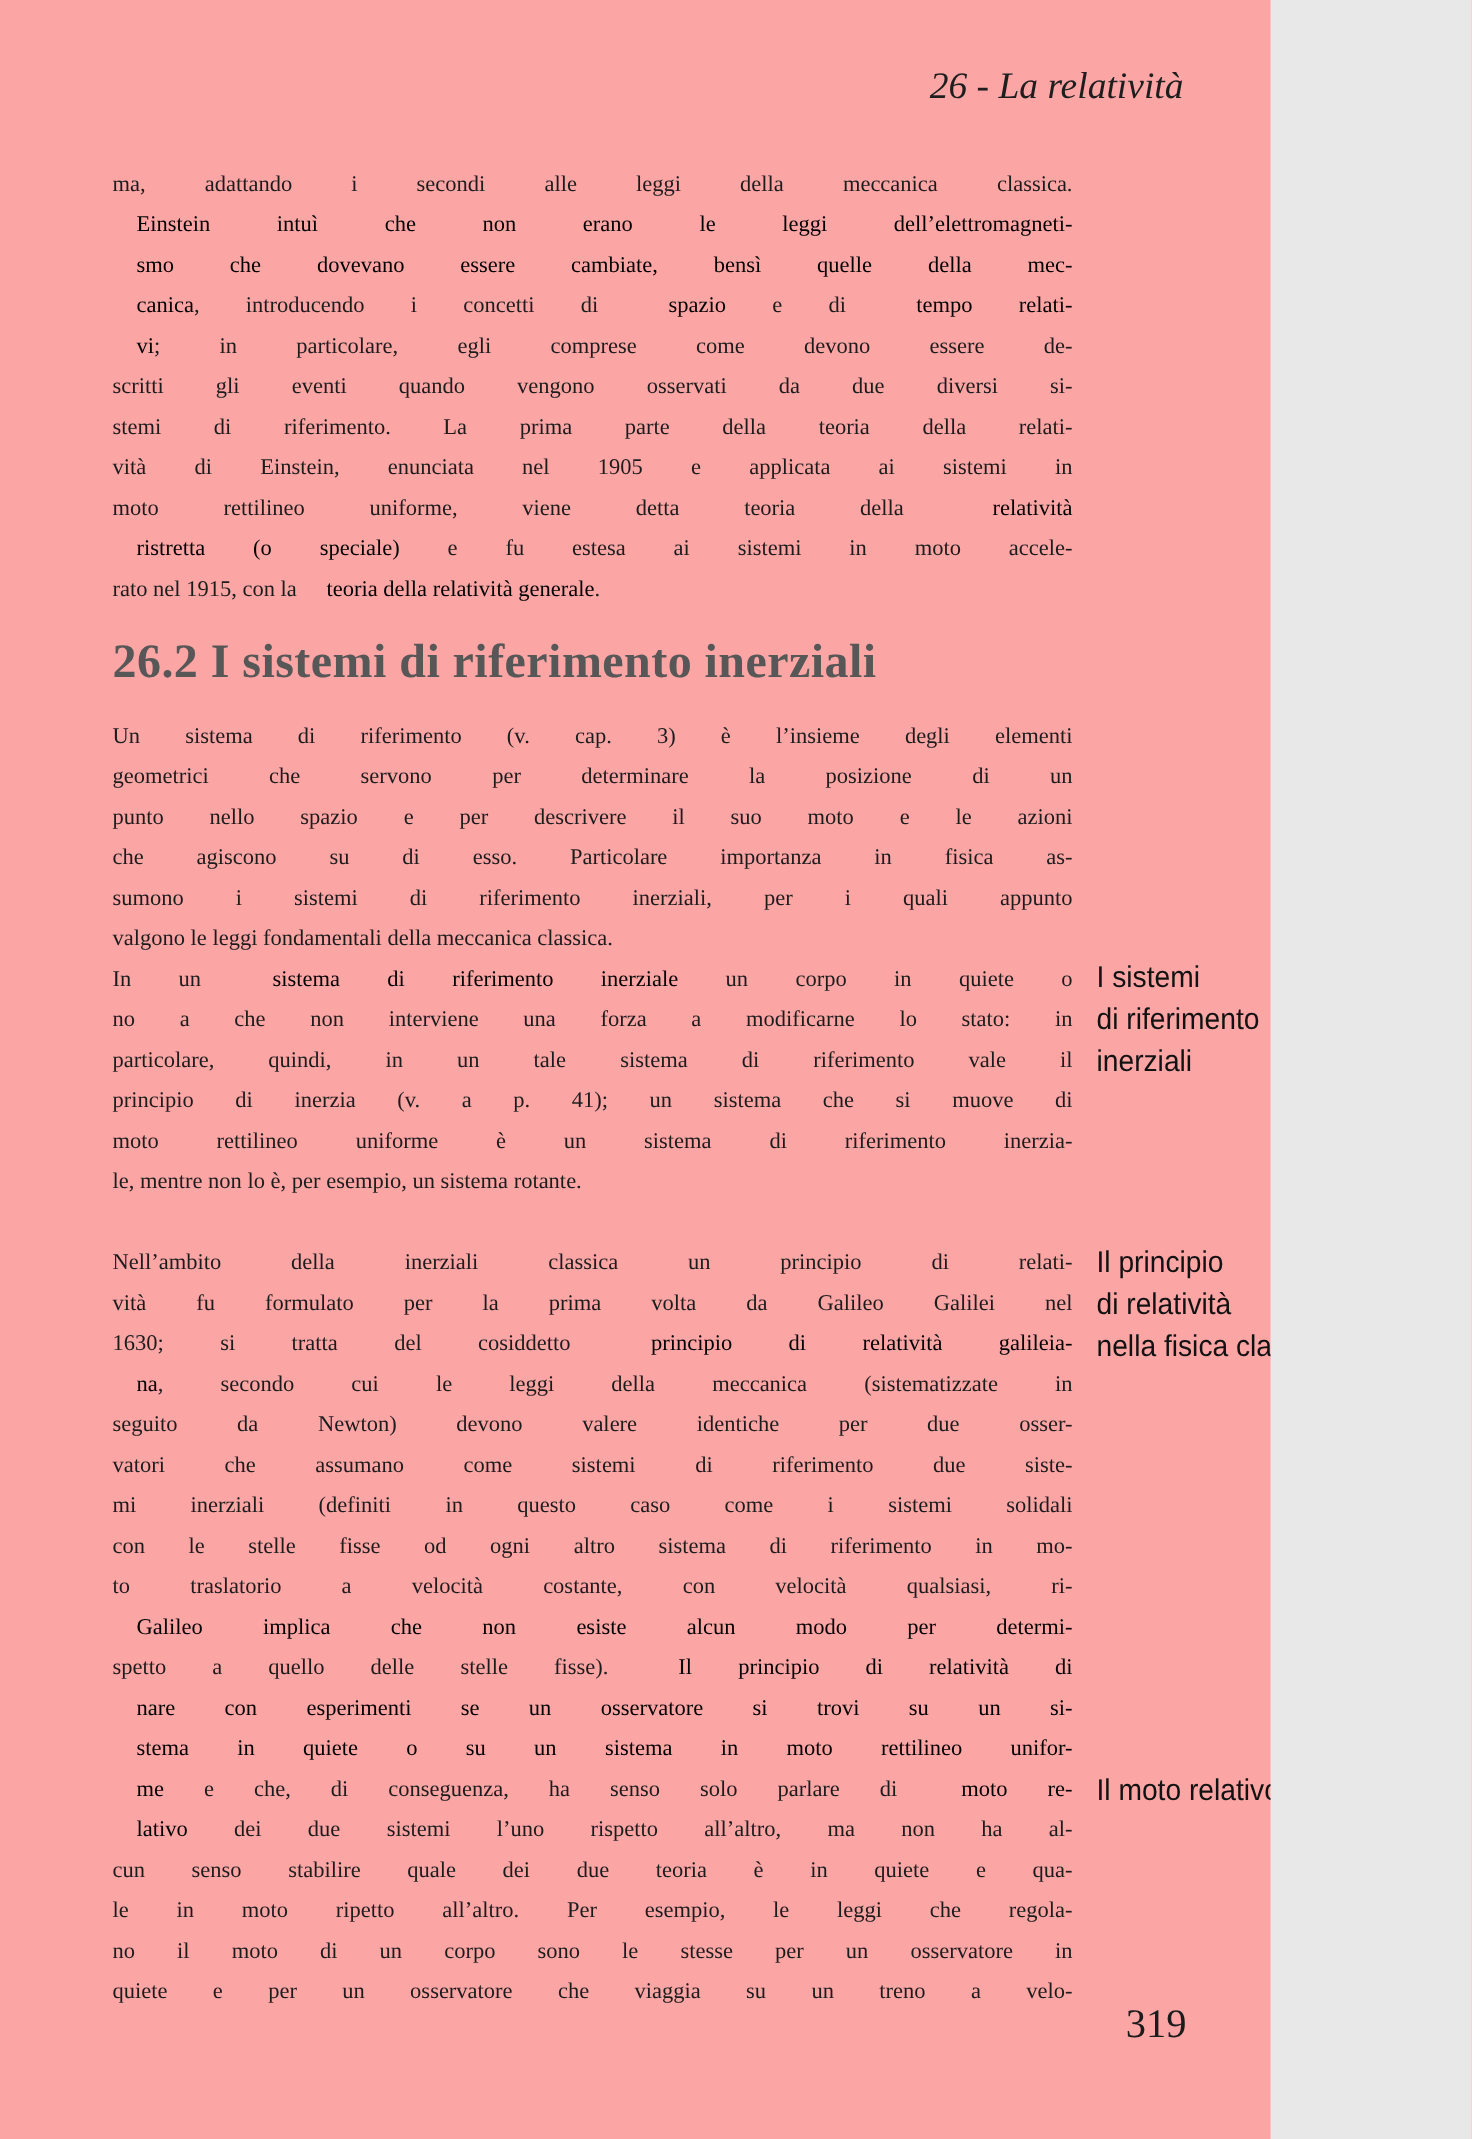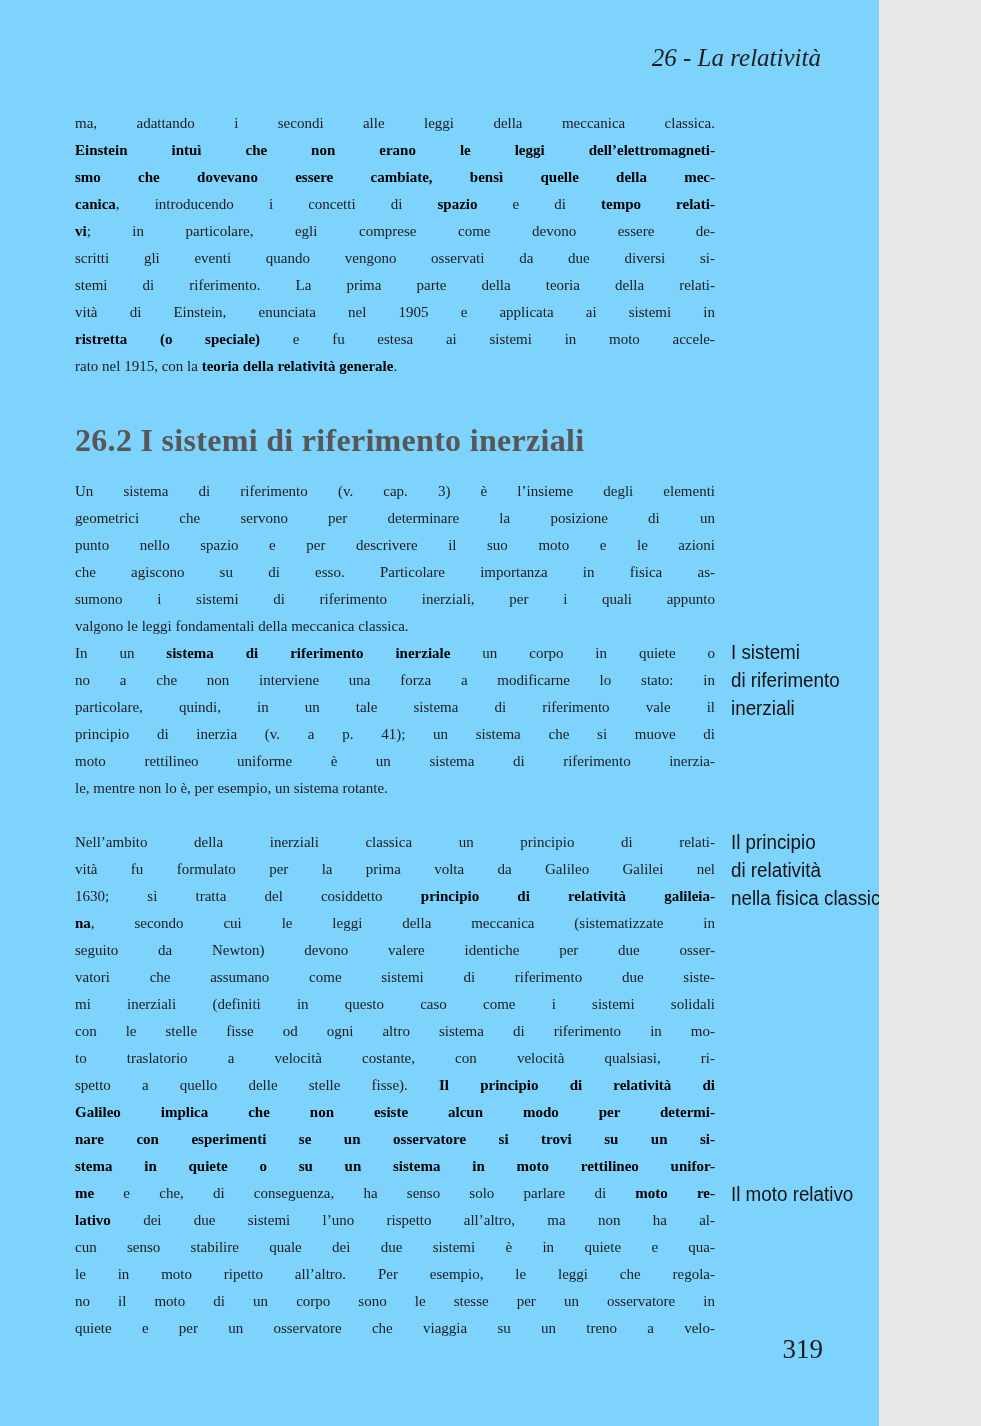--- a/index.html
+++ b/index.html
@@ -1,42 +1,41 @@
 <!DOCTYPE html>
 <html><head>
 <meta charset="utf-8">
 <style>
   html,body{margin:0;padding:0;background:#e8e8e8;}
   .page{
     position:relative;
     width:847px;height:1426px;
-    background:#7dd3fc;
+    background:#fca5a5;
     overflow:hidden;
     font-family:"Liberation Serif",serif;
-    padding-left:32px;
   }
   .running-header{
     position:absolute;top:44px;right:58px;
     font:italic 25px/28px "Liberation Serif",serif;
     color:#1e1e1e;
   }
   .section-heading{
     position:absolute;left:75px;top:421px;margin:0;
     font:bold 32px/38px "Liberation Serif",serif;
     letter-spacing:0.3px;
     color:#575757;
   }
   .para{
     position:absolute;left:75px;width:640px;
     font-size:15px;line-height:27px;
     color:#1c1c1c;
   }
   .para .line{text-align:justify;text-align-last:justify;height:27px;overflow:visible;}
   .para .line.last{text-align-last:left;}
-  .b{font-weight:bold;color:#000;}
+  .b{font-weight:normal;color:#000;margin-left:16px;}
   .p1{top:110px;}
   .p2{top:478px;}
   .p3{top:640px;}
   .p4{top:829px;}
   .margin-note{
     position:absolute;left:731px;width:235px;
     font-family:"Liberation Sans",sans-serif;
     font-size:20px;line-height:28px;
     color:#121212;
     transform:scaleX(0.94);transform-origin:left top;
@@ -61,20 +60,21 @@
 
   <div class="para p1">
       <div class="line"><span>ma, adattando i secondi alle leggi della meccanica classica.</span></div>
       <div class="line"><span class="b">Einstein intuì che non erano le leggi dell’elettromagneti-</span></div>
       <div class="line"><span class="b">smo che dovevano essere cambiate, bensì quelle della mec-</span></div>
       <div class="line"><span class="b">canica</span><span>, introducendo i concetti di </span><span class="b">spazio</span><span> e di </span><span class="b">tempo relati-</span></div>
       <div class="line"><span class="b">vi</span><span>; in particolare, egli comprese come devono essere de-</span></div>
       <div class="line"><span>scritti gli eventi quando vengono osservati da due diversi si-</span></div>
       <div class="line"><span>stemi di riferimento. La prima parte della teoria della relati-</span></div>
       <div class="line"><span>vità di Einstein, enunciata nel 1905 e applicata ai sistemi in</span></div>
+      <div class="line"><span>moto rettilineo uniforme, viene detta teoria della </span><span class="b">relatività</span></div>
       <div class="line"><span class="b">ristretta (o speciale)</span><span> e fu estesa ai sistemi in moto accele-</span></div>
       <div class="line last"><span>rato nel 1915, con la </span><span class="b">teoria della relatività generale</span><span>.</span></div>
     </div>
 
   <h2 class="section-heading">26.2 I sistemi di riferimento inerziali</h2>
 
   <div class="para p2">
       <div class="line"><span>Un sistema di riferimento (v. cap. 3) è l’insieme degli elementi</span></div>
       <div class="line"><span>geometrici che servono per determinare la posizione di un</span></div>
       <div class="line"><span>punto nello spazio e per descrivere il suo moto e le azioni</span></div>
@@ -95,27 +95,27 @@
   <div class="para p4">
       <div class="line"><span>Nell’ambito della inerziali classica un principio di relati-</span></div>
       <div class="line"><span>vità fu formulato per la prima volta da Galileo Galilei nel</span></div>
       <div class="line"><span>1630; si tratta del cosiddetto </span><span class="b">principio di relatività galileia-</span></div>
       <div class="line"><span class="b">na</span><span>, secondo cui le leggi della meccanica (sistematizzate in</span></div>
       <div class="line"><span>seguito da Newton) devono valere identiche per due osser-</span></div>
       <div class="line"><span>vatori che assumano come sistemi di riferimento due siste-</span></div>
       <div class="line"><span>mi inerziali (definiti in questo caso come i sistemi solidali</span></div>
       <div class="line"><span>con le stelle fisse od ogni altro sistema di riferimento in mo-</span></div>
       <div class="line"><span>to traslatorio a velocità costante, con velocità qualsiasi, ri-</span></div>
+      <div class="line"><span class="b">Galileo implica che non esiste alcun modo per determi-</span></div>
       <div class="line"><span>spetto a quello delle stelle fisse). </span><span class="b">Il principio di relatività di</span></div>
-      <div class="line"><span class="b">Galileo implica che non esiste alcun modo per determi-</span></div>
       <div class="line"><span class="b">nare con esperimenti se un osservatore si trovi su un si-</span></div>
       <div class="line"><span class="b">stema in quiete o su un sistema in moto rettilineo unifor-</span></div>
       <div class="line"><span class="b">me</span><span> e che, di conseguenza, ha senso solo parlare di </span><span class="b">moto re-</span></div>
       <div class="line"><span class="b">lativo</span><span> dei due sistemi l’uno rispetto all’altro, ma non ha al-</span></div>
-      <div class="line"><span>cun senso stabilire quale dei due sistemi è in quiete e qua-</span></div>
+      <div class="line"><span>cun senso stabilire quale dei due teoria è in quiete e qua-</span></div>
       <div class="line"><span>le in moto ripetto all’altro. Per esempio, le leggi che regola-</span></div>
       <div class="line"><span>no il moto di un corpo sono le stesse per un osservatore in</span></div>
       <div class="line"><span>quiete e per un osservatore che viaggia su un treno a velo-</span></div>
     </div>
 
   <div class="margin-note note-1">
       <div class="line"><span>I sistemi</span></div>
       <div class="line"><span>di riferimento</span></div>
       <div class="line last"><span>inerziali</span></div>
     </div>

